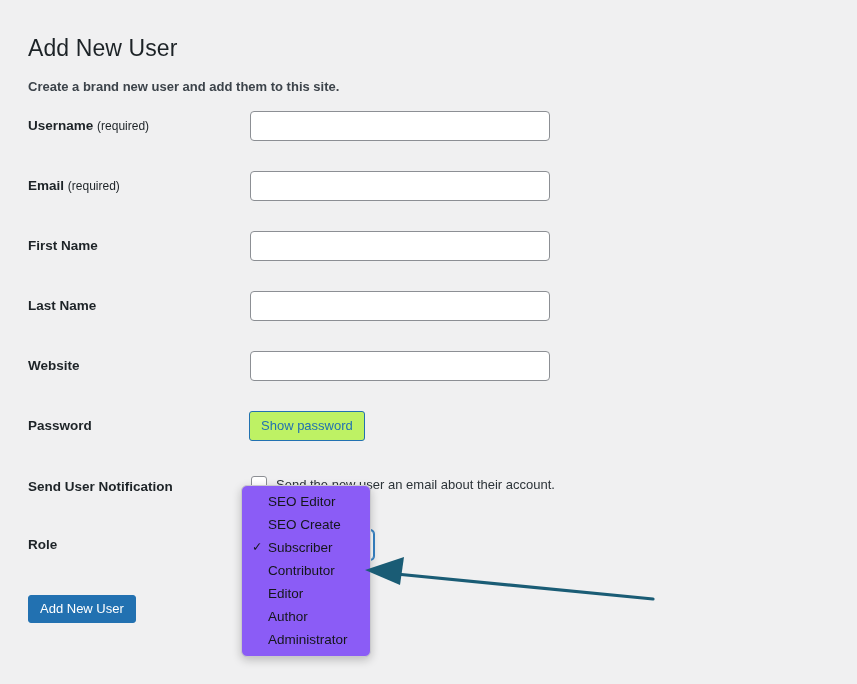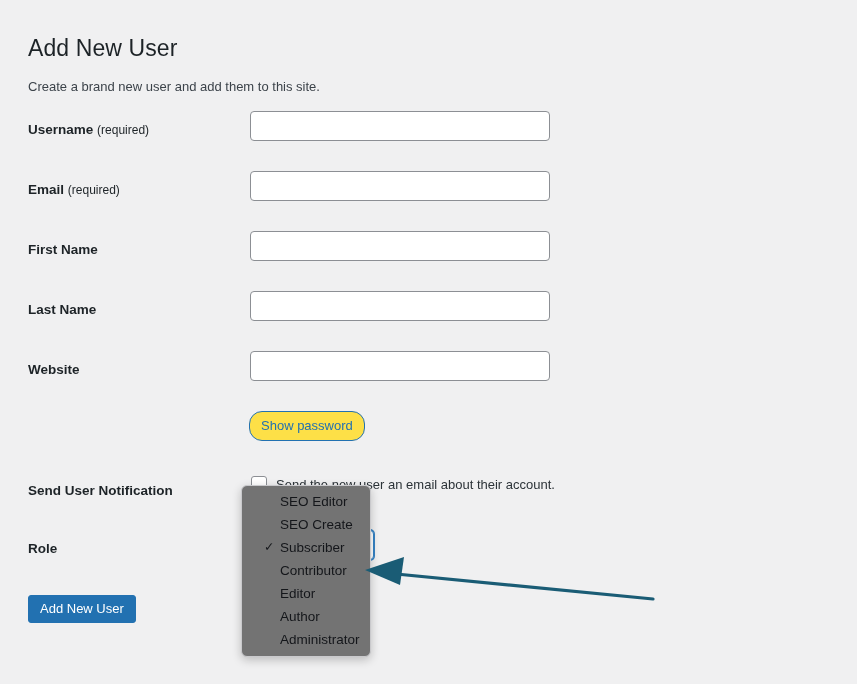--- a/index.html
+++ b/index.html
@@ -32,41 +32,41 @@
     font-weight: 400;
     color: #1d2327;
     letter-spacing: 0.1px;
     line-height: 30px;
   }
   .page-subtitle {
     position: absolute;
     left: 20px;
     top: 65px;
     font-size: 13px;
-    font-weight: 400;
+    font-weight: 700;
     color: #3c434a;
     line-height: 17px;
   }
 
   
   .form-row {
     position: absolute;
     left: 0;
     width: 857px;
     height: 30px;
   }
   .row-label {
     position: absolute;
     left: 20px;
     top: 0;
     width: 210px;
     font-size: 13.5px;
     font-weight: bold;
     color: #1d2327;
-    line-height: 38px;
+    line-height: 30px;
     white-space: nowrap;
   }
   .row-label .opt {
     font-size: 12px;
     font-weight: normal;
     color: #1d2327;
   }
 
   .text-input {
     position: absolute;
@@ -87,23 +87,23 @@
   }
 
   
   .ghost-button {
     position: absolute;
     left: 241px;
     top: 0;
     height: 30px;
     box-sizing: border-box;
     padding: 0 11px;
-    background: #fde047;
+    background: #bef264;
     border: 1px solid #2271b1;
-    border-radius: 13px;
+    border-radius: 3px;
     color: #2271b1;
     font-family: "Liberation Sans", sans-serif;
     font-size: 13px;
     line-height: 28px;
     cursor: pointer;
     white-space: nowrap;
   }
 
   
   .checkbox-wrap {
@@ -166,25 +166,25 @@
     white-space: nowrap;
   }
 
   
   .dropdown-popup {
     position: absolute;
     left: 233px;
     top: 485px;
     width: 130px;
     box-sizing: border-box;
-    background: #737373;
+    background: #8b5cf6;
     border: 1px solid #c9c9cc;
     border-radius: 6px;
     box-shadow: 0 3px 10px rgba(0,0,0,0.22);
-    padding: 4px 0 5px 12px;
+    padding: 4px 0 5px 0;
     z-index: 50;
   }
   .dropdown-item {
     position: relative;
     height: 23px;
     line-height: 23px;
     padding-left: 26px;
     padding-right: 10px;
     font-size: 13.5px;
     color: #14161a;
@@ -250,20 +250,23 @@
   </div>
 
   <div class="form-row" style="top:351px;">
     <div class="row-label">
       <span>Website</span>
     </div>
     <input class="text-input" type="text" value="" style="">
   </div>
 
   <div class="form-row" style="top:411px;">
+    <div class="row-label">
+      <span>Password</span>
+    </div>
     <button class="ghost-button">Show password</button>
   </div>
 
   <div class="form-row" style="top:472px;padding-left:25px;">
     <div class="row-label">
       <span>Send User Notification</span>
     </div>
     <span class="checkbox-wrap"></span>
     <span class="checkbox-label">Send the new user an email about their account.</span>
   </div>

